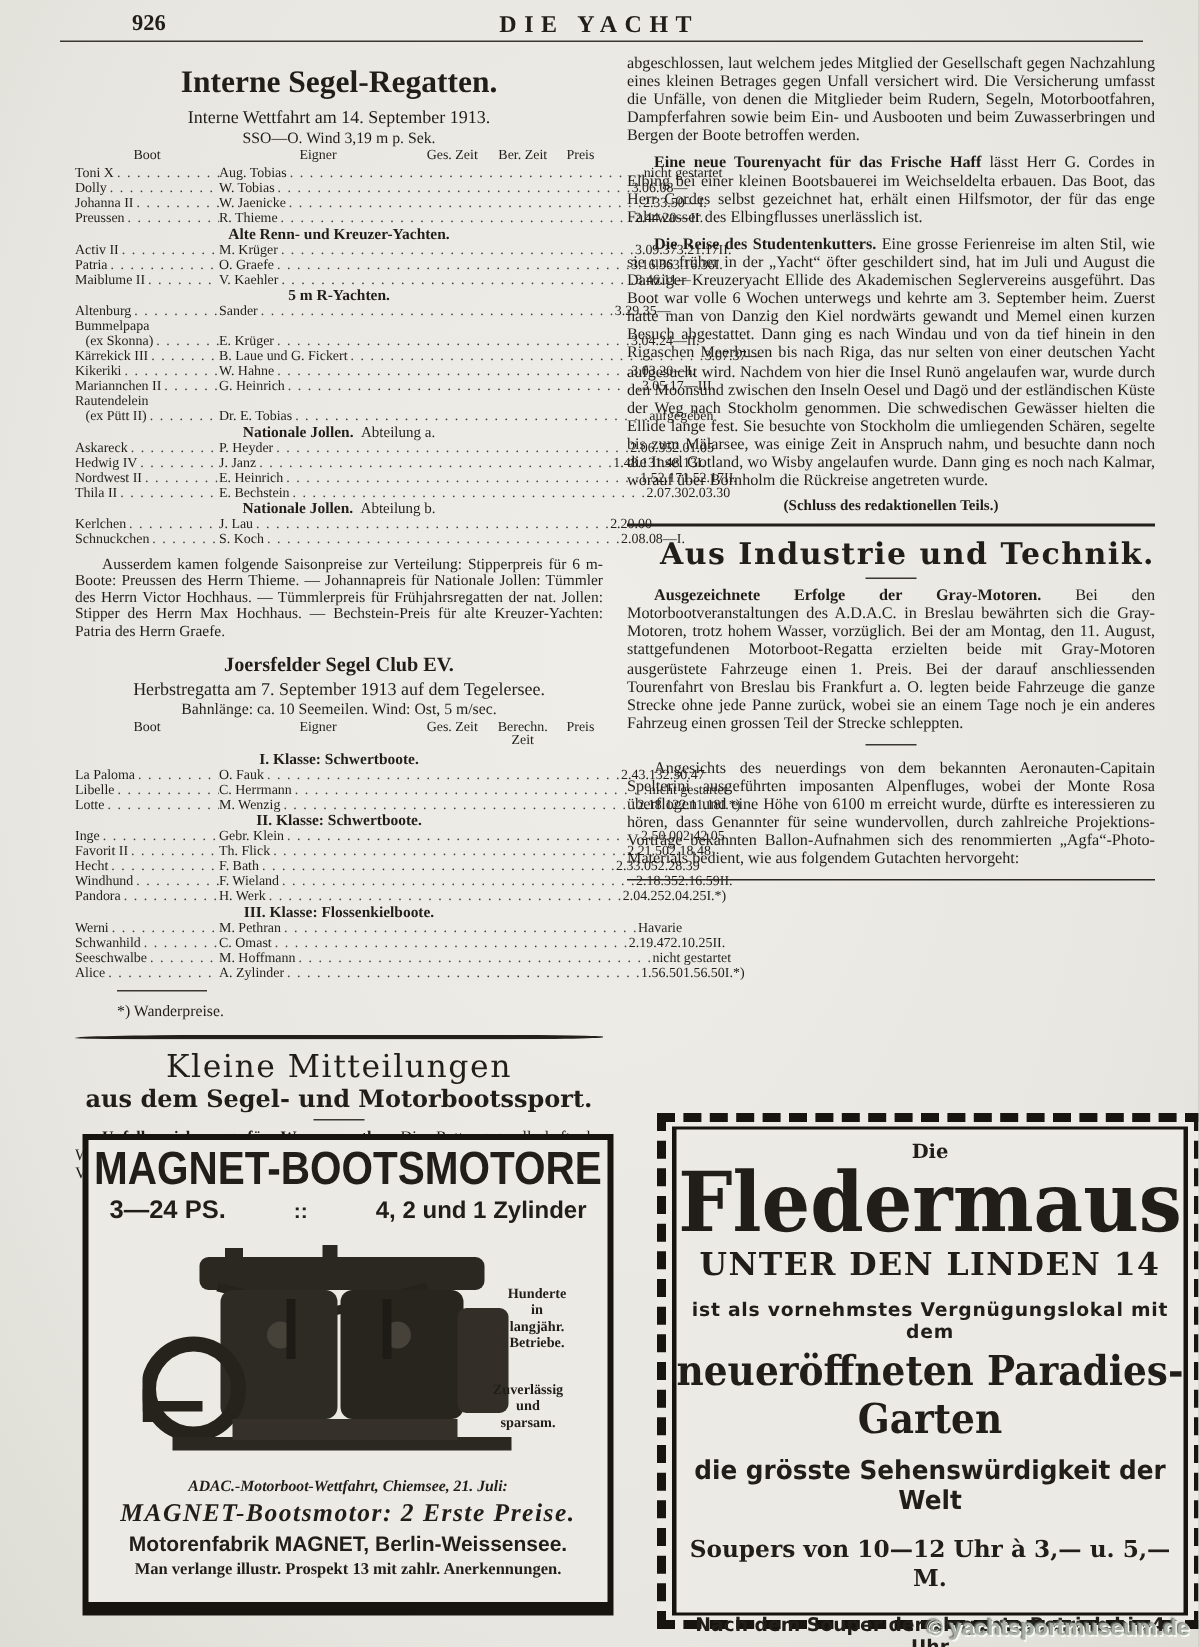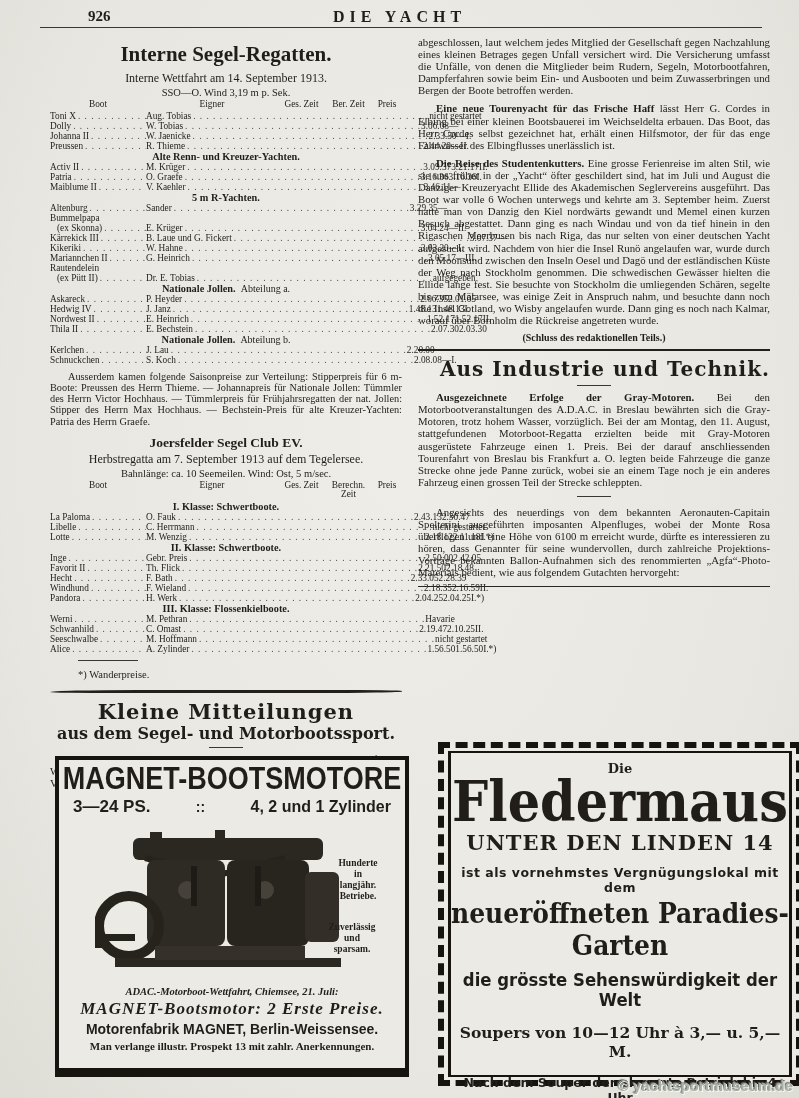--- a/index.html
+++ b/index.html
@@ -41,21 +41,21 @@
   .sec-h b{font-size:10.3px;}
   .twol{display:block;}
   .twol .l2{display:flex;}
   .twol .l2 .nm{padding-left:7px;}
 
   .footnote{font-size:10.3px;line-height:11.3px;text-align:justify;margin:6px 0 0;}
   .wander{font-size:10.5px;margin:8px 0 0 28px;}
   .wander-rule{width:60px;border-top:1px solid #3a3630;margin:6px 0 2px 28px;}
   .wavy{border-top:3px solid #23201b;border-radius:50% 40% 50% 40%/4px 2px 3px 2px;margin:10px 0 6px;}
 
-  .kl-h1{text-align:center;font-size:21px;font-weight:bold;letter-spacing:1px;margin:2px 0 0;font-family:"DejaVu Serif",serif;}
+  .kl-h1{text-align:center;font-size:21px;font-weight:normal;letter-spacing:1px;margin:2px 0 0;font-family:"DejaVu Serif",serif;}
   .kl-h2{text-align:center;font-size:16px;font-weight:bold;margin:0;font-family:"DejaVu Serif",serif;}
   .mini-div{width:34px;border-top:1px solid #3a3630;margin:4px auto 5px;}
   .kl-p{font-size:10.8px;line-height:12.2px;text-align:justify;margin:2px 0 0;text-indent:18px;}
 
   
   .para{font-size:10.8px;line-height:12.1px;text-align:justify;margin:0 0 6px;}
   .para.ind{text-indent:18px;}
   .closing{text-align:center;font-size:10px;font-weight:bold;margin:4px 0 6px;}
   .thick-rule{border-top:2.5px solid #23201b;margin:4px 0 6px;}
   .thin-rule{border-top:1.5px solid #2a2722;margin:8px 0 0;}
@@ -450,21 +450,21 @@
           <div class="c-t">2.11.18</div>
           <div class="c-p">I.*)</div>
         </div>
         <div class="sec-h"><b>II. Klasse:  Schwertboote.</b></div>
         <div class="rrow">
           <div class="c-b">
             <span class="nm">Inge</span>
             <span class="ld"></span>
           </div>
           <div class="c-o">
-            <span class="nm">Gebr. Preis</span>
+            <span class="nm">Gebr. Klein</span>
             <span class="ld"></span>
           </div>
           <div class="c-t">2.50.00</div>
           <div class="c-t">2.42.05</div>
           <div class="c-p"></div>
         </div>
         <div class="rrow">
           <div class="c-b">
             <span class="nm">Favorit II</span>
             <span class="ld"></span>

